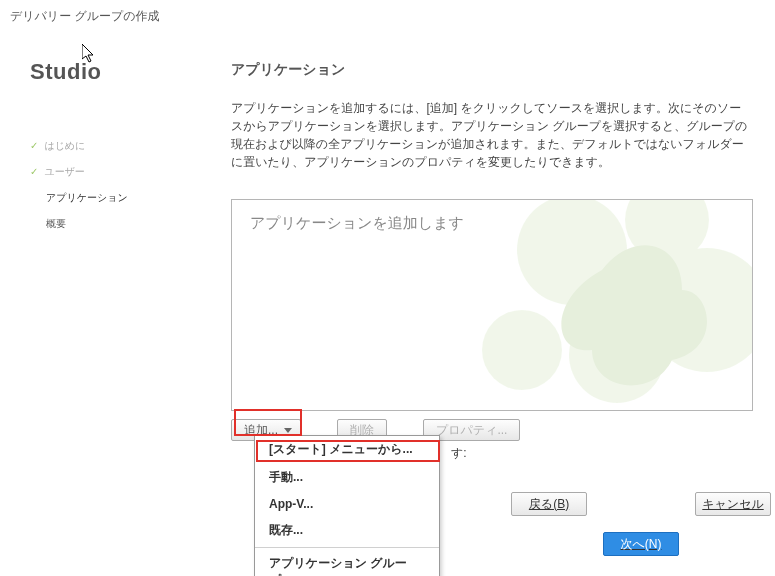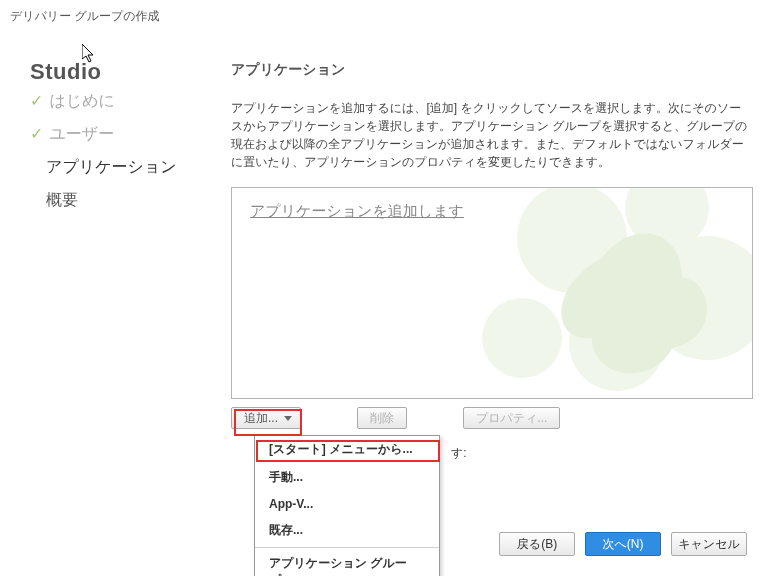--- a/index.html
+++ b/index.html
@@ -34,23 +34,24 @@
   .sidebar {
     width: 210px;
     padding: 26px 0 0 30px;
     box-sizing: border-box;
   }
   .studio-logo {
     font-size: 22px;
     font-weight: bold;
     color: #555;
     letter-spacing: 0.5px;
+    margin-bottom: 48px;
   }
   .nav-item {
-    font-size: 16px;
+    font-size: 10px;
     padding: 6px 0;
     color: #a8a8a8;
   }
   .nav-item.current {
     color: #333;
     padding-left: 16px;
   }
   .nav-item.pending {
     color: #555;
     padding-left: 16px;
@@ -68,51 +69,50 @@
   .page-heading {
     font-size: 14px;
     font-weight: bold;
     color: #555;
     margin-bottom: 20px;
   }
   .desc {
     font-size: 12px;
     color: #444;
     line-height: 1.5;
-    margin-bottom: 16px;
+    margin-bottom: 28px;
     max-width: 520px;
   }
   .app-box {
     position: relative;
     width: 520px;
     height: 210px;
     border: 1px solid #b5b5b5;
     margin-bottom: 8px;
     overflow: hidden;
   }
   .app-box .placeholder {
     color: #888;
     font-size: 15px;
     padding: 14px 18px;
     position: relative;
     z-index: 2;
-    text-decoration: underline;
   }
   .bg-decor {
     position: absolute;
     right: -20px;
     top: -20px;
     width: 320px;
     height: 260px;
     z-index: 1;
     opacity: 0.25;
   }
   .toolbar {
     display: flex;
-    gap: 20px;
+    gap: 0;
     position: relative;
   }
   .toolbar button {
     font-family: inherit;
     font-size: 12px;
     padding: 2px 12px;
     height: 22px;
     background: linear-gradient(#fdfdfd, #e7e7e7);
     border: 1px solid #aaa;
     color: #555;
@@ -184,41 +184,43 @@
     color: #333;
     z-index: 5;
   }
   .folder-row .label-right {
     position: absolute;
     left: 215px;
     top: 0;
   }
   .footer {
     position: absolute;
-    right: 28px;
+    right: 4px;
     bottom: 20px;
     display: flex;
-    gap: 10px;
+    gap: 16px;
     z-index: 6;
+    text-decoration: underline;
   }
   .footer button {
     font-family: inherit;
     font-size: 12px;
     width: 76px;
     height: 24px;
     border: 1px solid #aaa;
     border-radius: 2px;
     background: linear-gradient(#fdfdfd, #e8e8e8);
     color: #333;
     cursor: pointer;
   }
   .footer .primary {
     background: #2f8de4;
     border-color: #1d6fc0;
     color: #fff;
+    margin-top: 40px;
   }
 </style>
 </head>
 <body>
 
 <div class="window-title">デリバリー グループの作成</div>
 
 <svg class="cursor" width="16" height="20" viewBox="0 0 16 20">
   <path d="M0 0 L0 15 L4 12 L7 18 L9 17 L6 11 L11 11 Z" fill="#fff" stroke="#000" stroke-width="1"></path>
 </svg>

